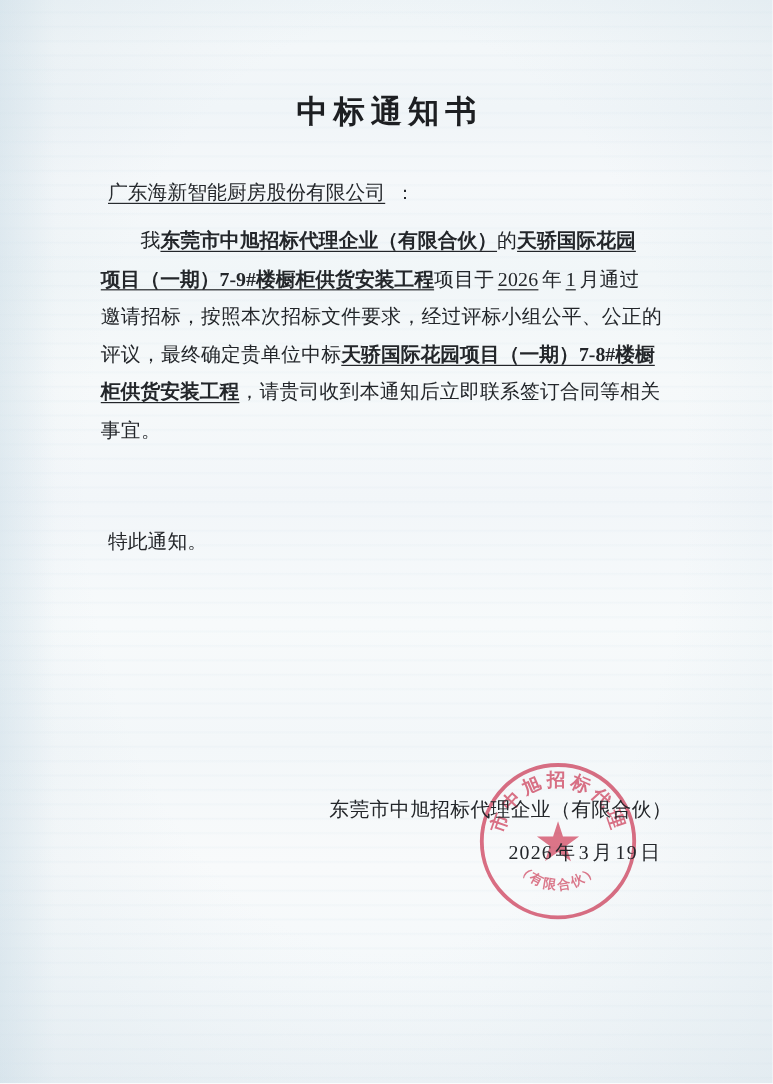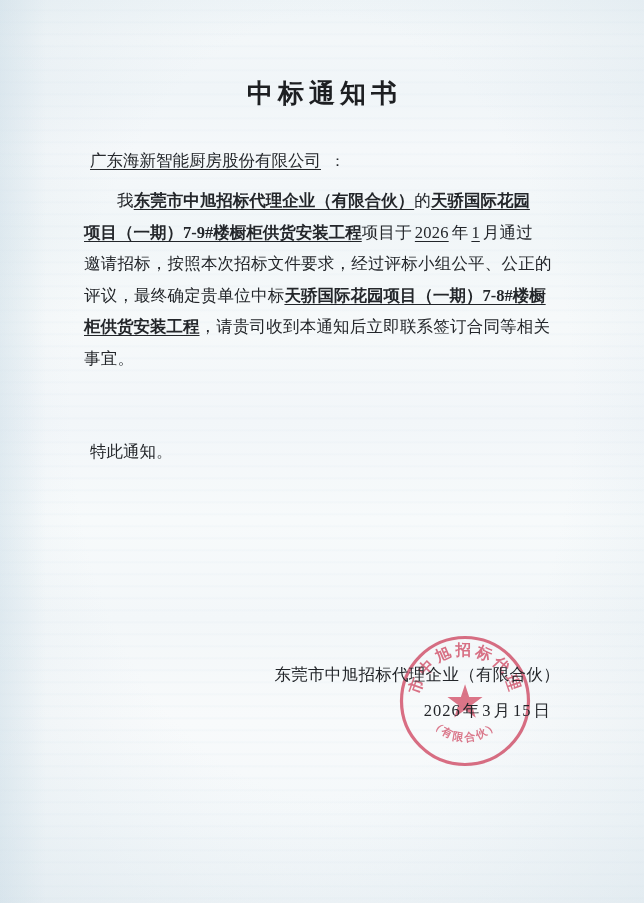--- a/index.html
+++ b/index.html
@@ -207,17 +207,17 @@
       </text>
       <text font-family="DejaVu Sans, sans-serif" font-size="11" font-weight="bold" fill="#d6415c" opacity="0.85" letter-spacing="2">
         <textPath href="#sealArcBottom" startOffset="50%" text-anchor="middle">（有限合伙）</textPath>
       </text>
       <text x="68" y="82" text-anchor="middle" font-size="40" fill="#d6415c" opacity="0.88">★</text>
     </svg>
   </div>
 
   <div class="sign-block">
     <div class="sign-org">东莞市中旭招标代理企业（有限合伙）</div>
-    <div class="sign-date"><span class="d-num">2026</span><span>年</span><span class="d-num">3</span><span>月</span><span class="d-num">15</span><span>日</span></div>
+    <div class="sign-date"><span class="d-num">2026</span><span>年</span><span class="d-num">3</span><span>月</span><span class="d-num">19</span><span>日</span></div>
   </div>
 
   <div class="vignette"></div>
 </div>
 
 </body></html>

